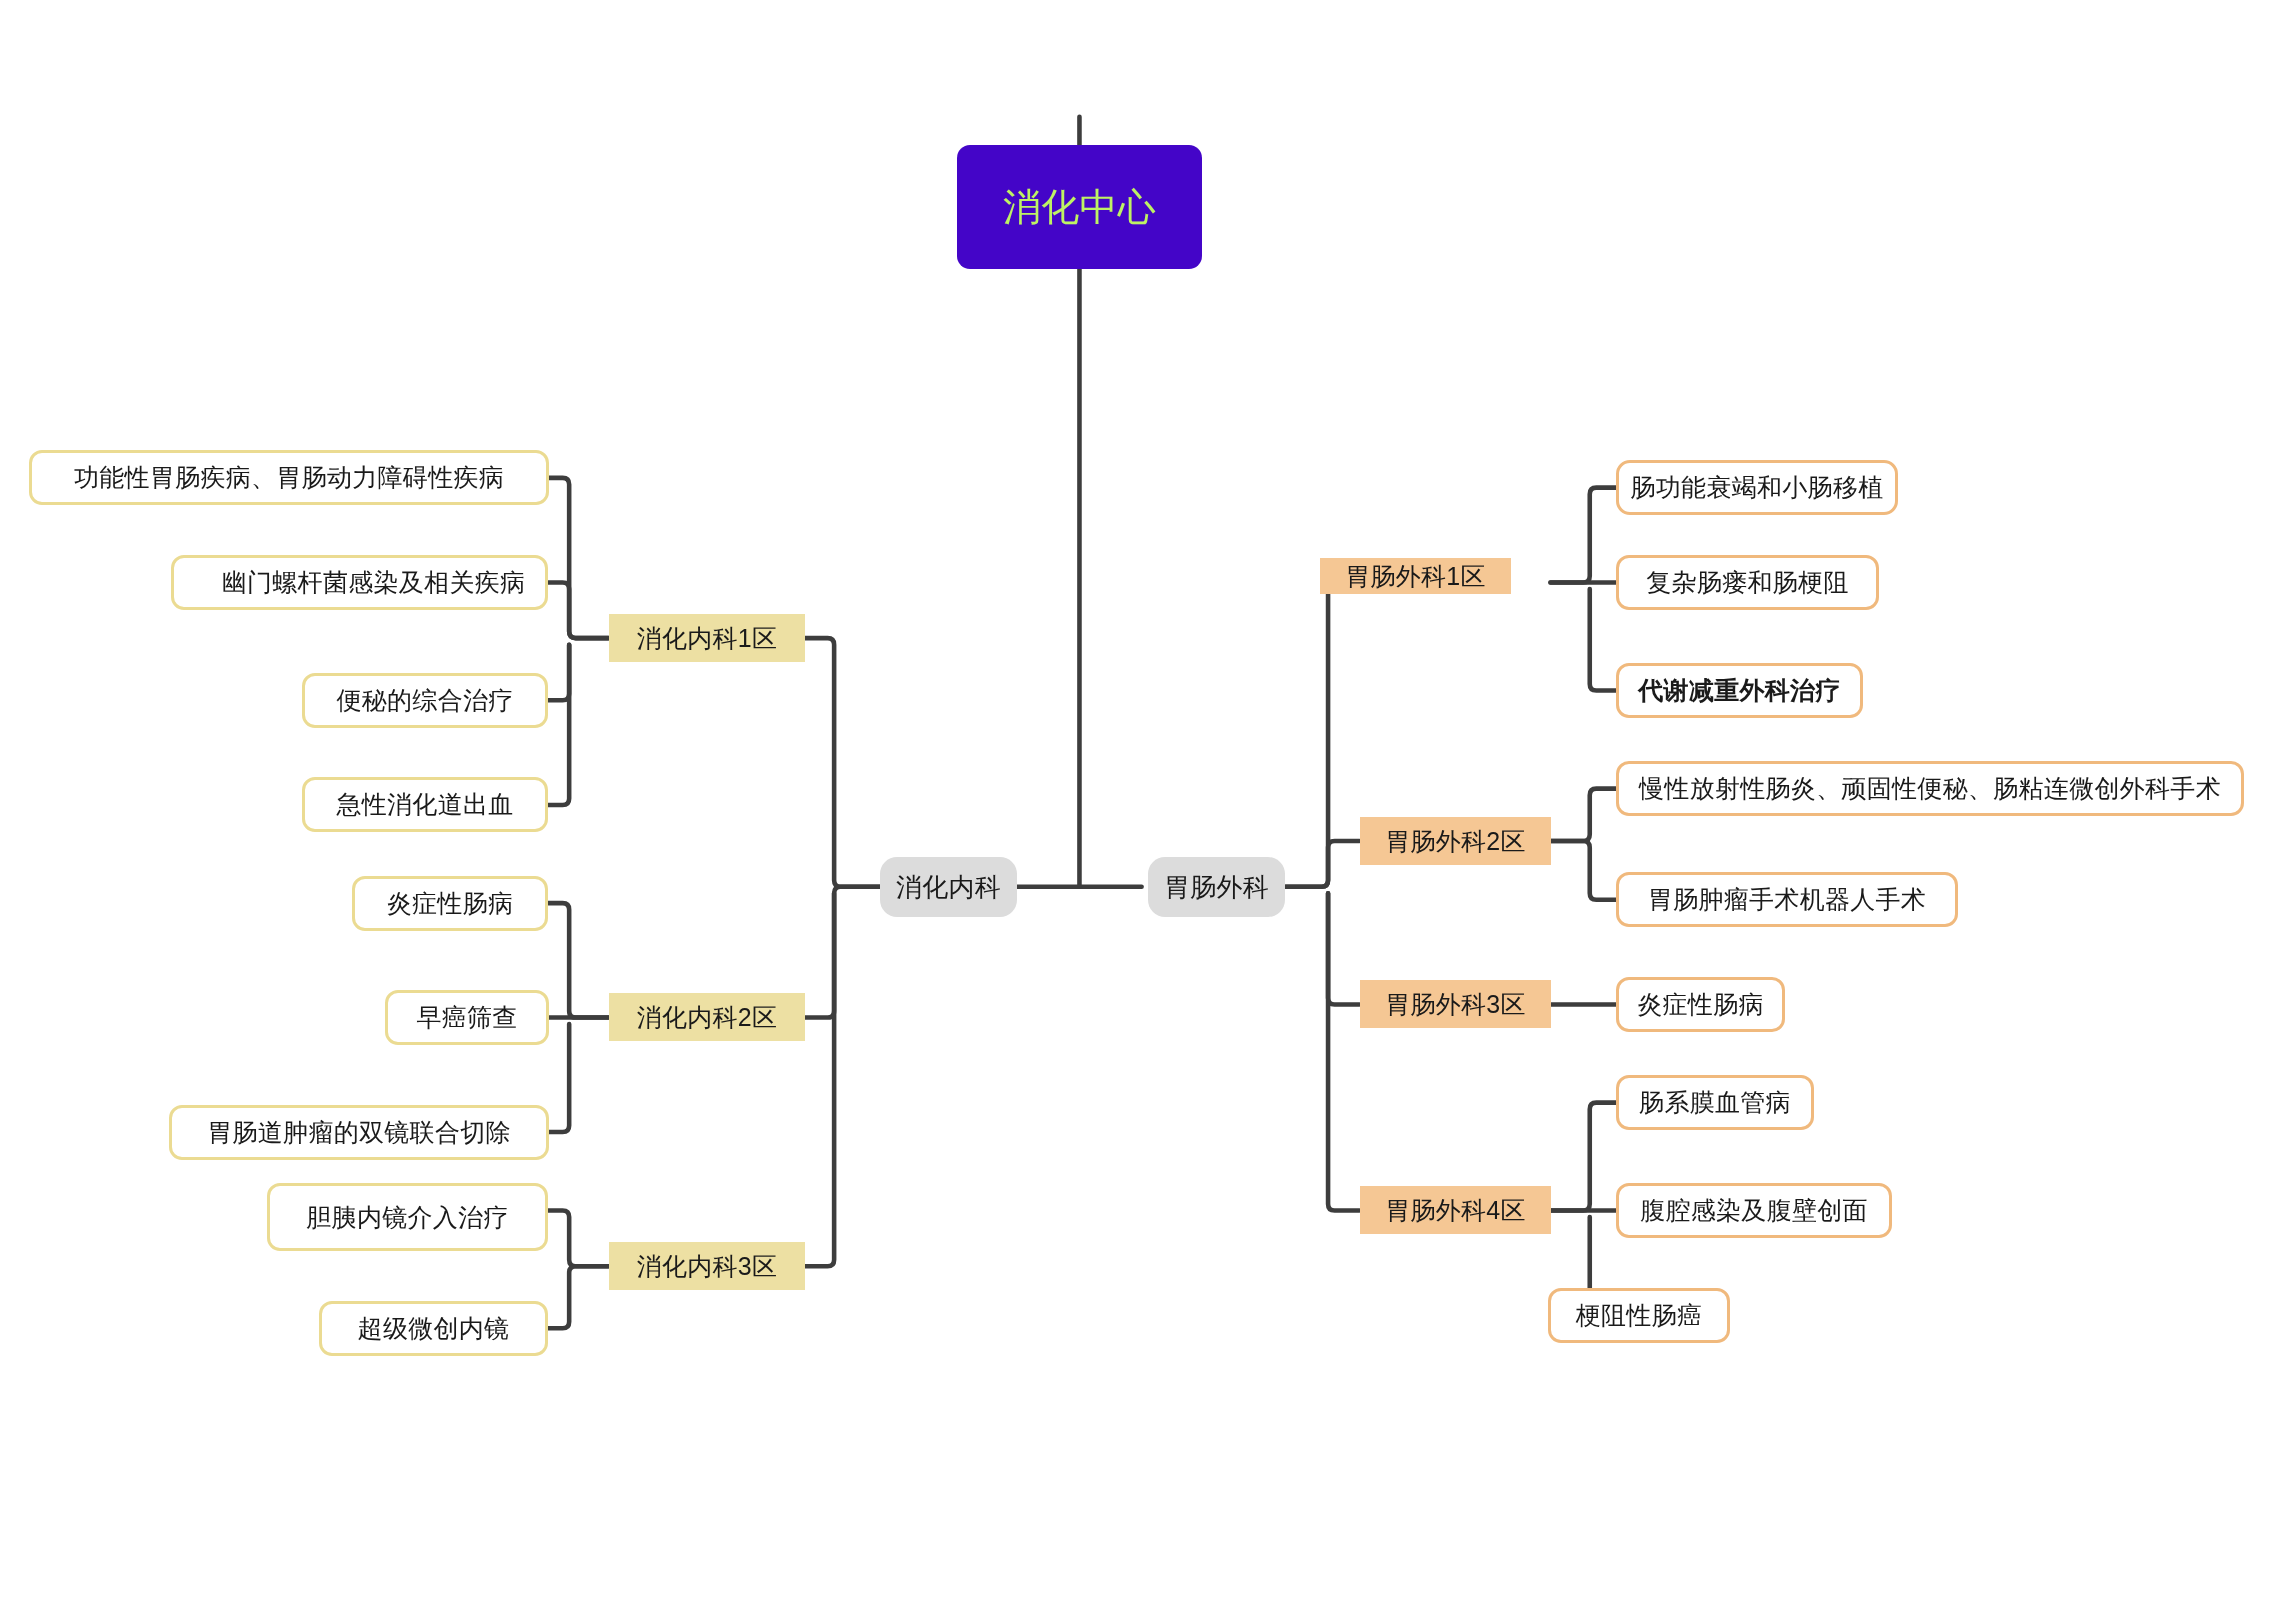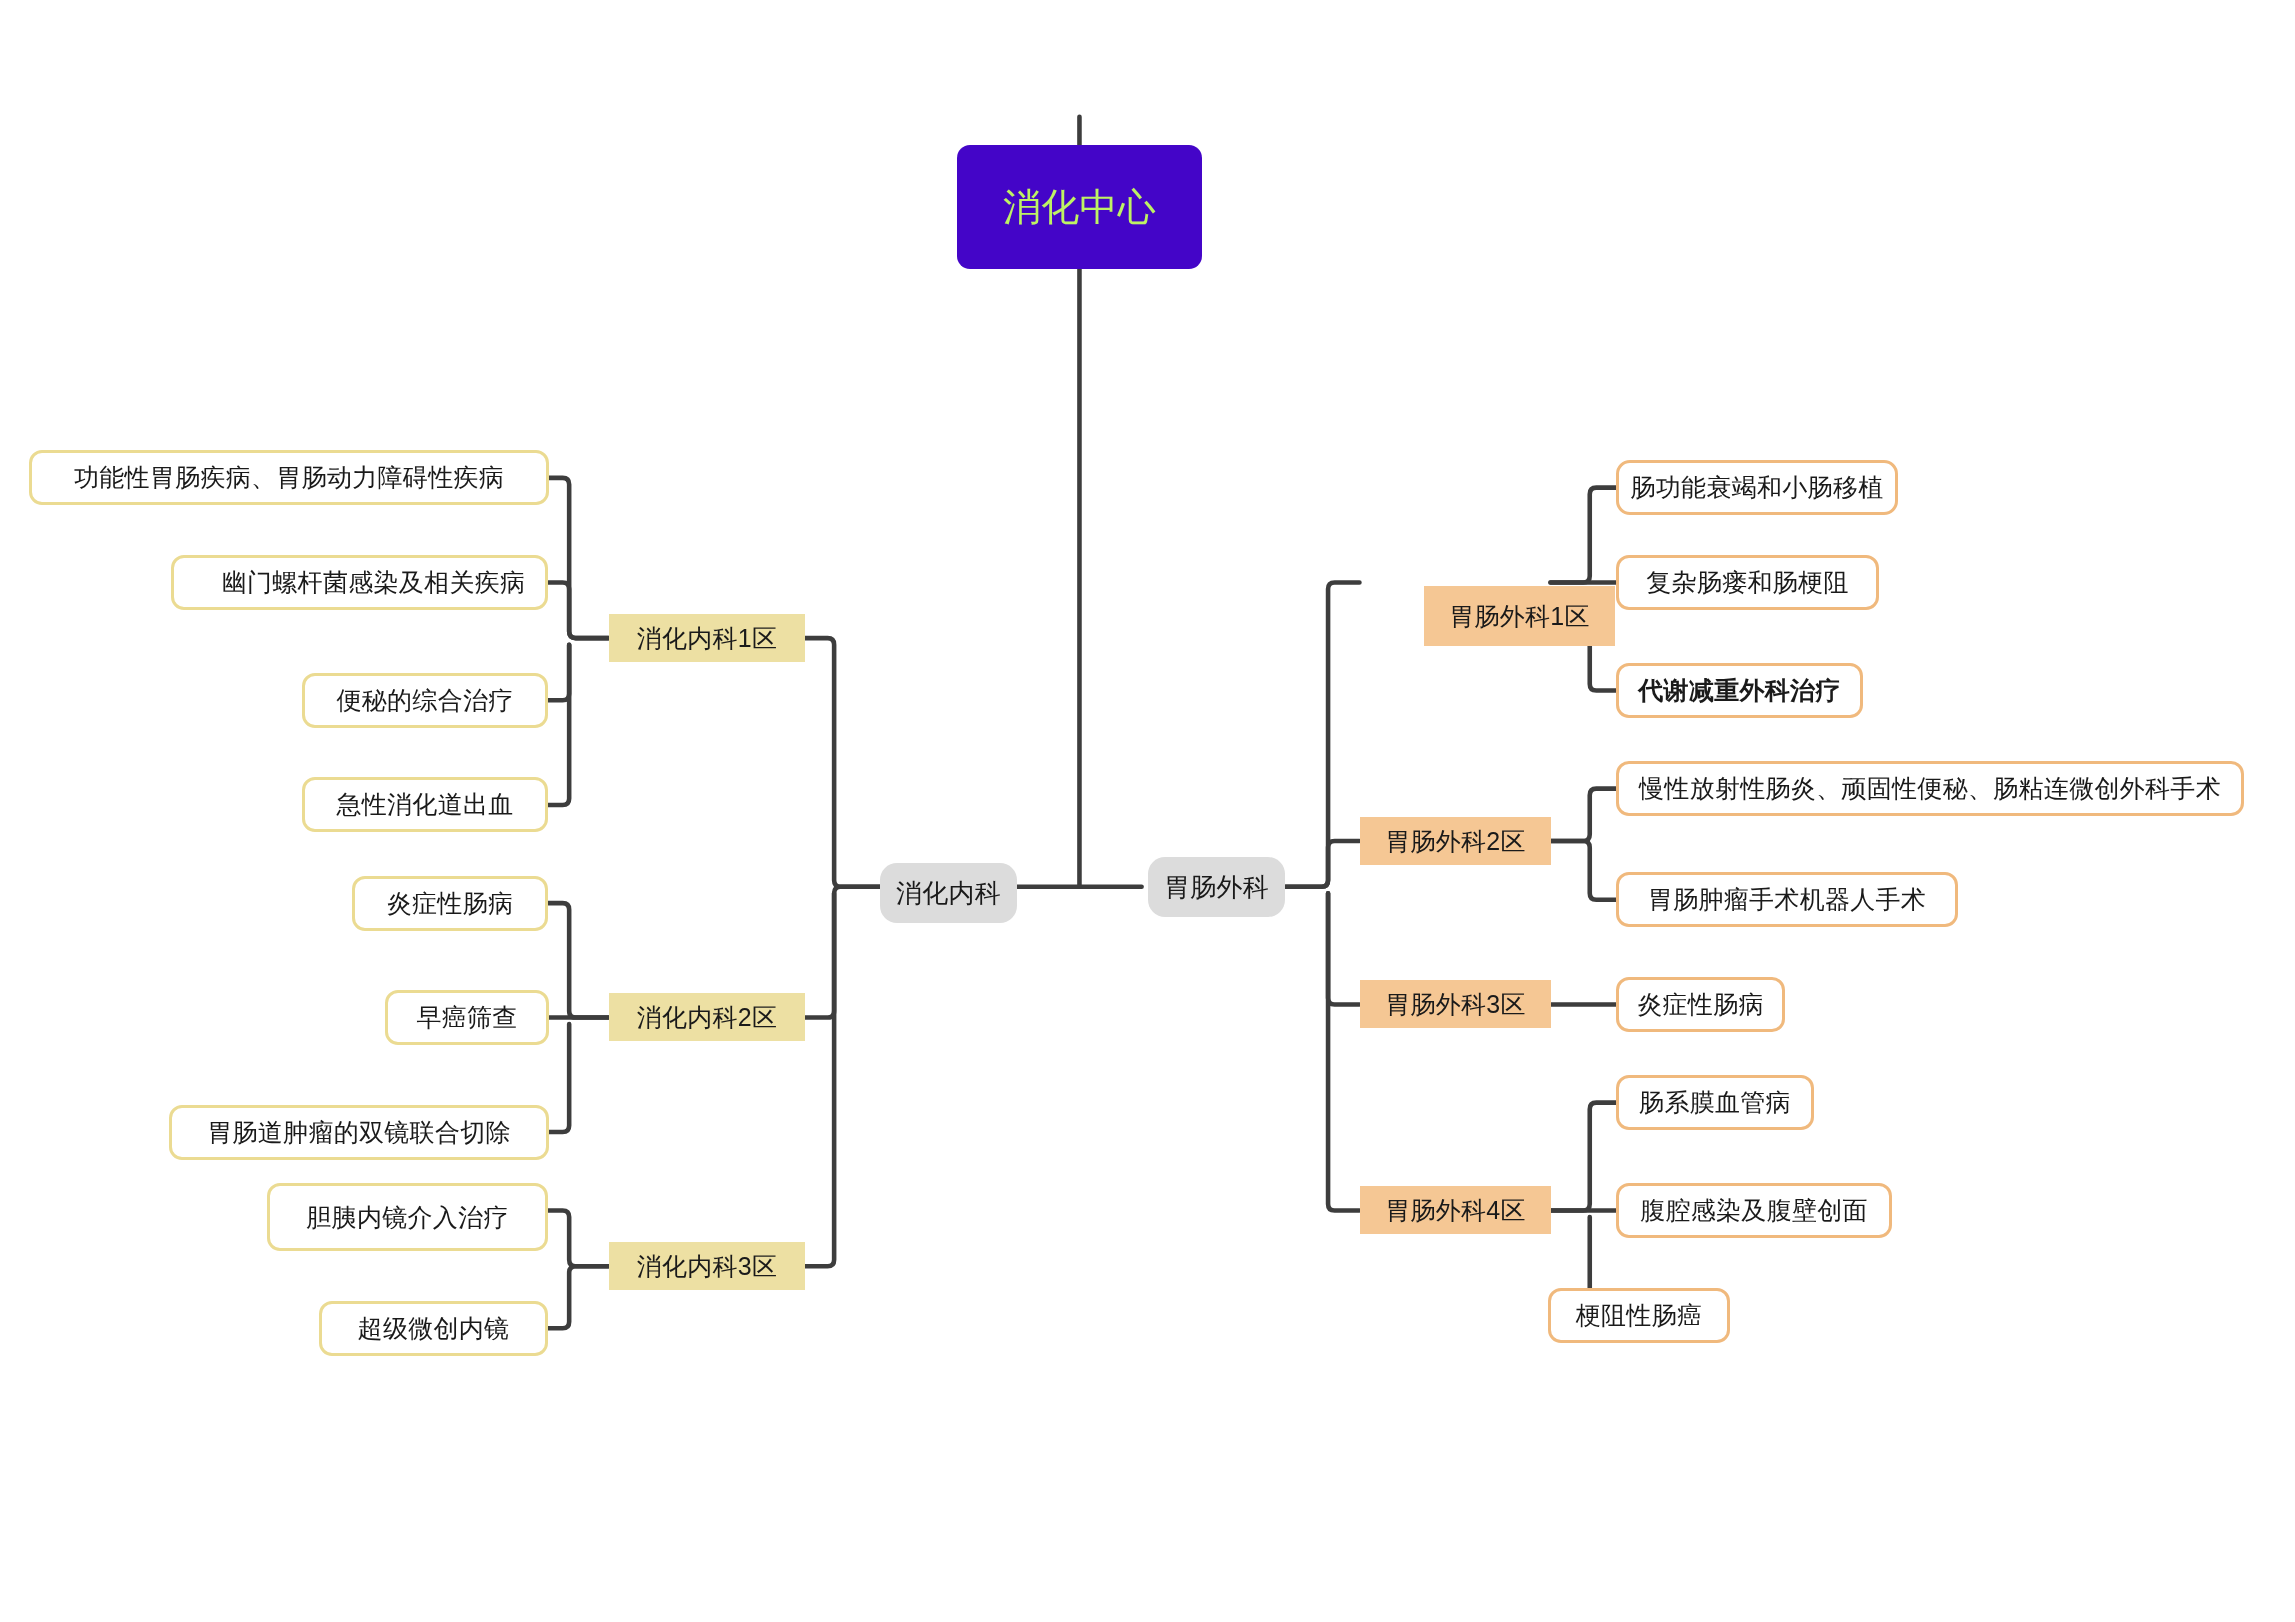--- a/index.html
+++ b/index.html
@@ -103,41 +103,41 @@
       <path d="M2370,1535 L2470,1535"></path>
 
       <path d="M2370,1850 L2420,1850 Q2430,1850 2430,1840 L2430,1695 Q2430,1685 2440,1685 L2470,1685"></path>
       <path d="M2370,1850 L2420,1850 Q2430,1850 2430,1850 L2470,1850"></path>
       <path d="M2430,1860 L2430,2000 Q2430,2010 2440,2010 L2470,2010"></path>
     </g>
   </svg>
 
   <div class="node n-root" style="left:957px;top:145px;width:245px;height:124px;">消化中心</div>
 
-  <div class="node n-dept" style="left:880px;top:857px;width:137px;height:60px;margin-top:6px;">消化内科</div>
+  <div class="node n-dept" style="left:880px;top:857px;width:137px;height:60px;">消化内科</div>
 
   <div class="node n-ward-y" style="left:609px;top:614px;width:196px;height:48px;">消化内科1区</div>
   <div class="node n-ward-y" style="left:609px;top:993px;width:196px;height:48px;">消化内科2区</div>
   <div class="node n-ward-y" style="left:609px;top:1242px;width:196px;height:48px;">消化内科3区</div>
 
   <div class="node n-leaf-y" style="left:29px;top:450px;width:520px;height:55px;">功能性胃肠疾病、胃肠动力障碍性疾病</div>
   <div class="node n-leaf-y" style="left:171px;top:555px;width:377px;height:55px;padding-left:28px;">幽门螺杆菌感染及相关疾病</div>
   <div class="node n-leaf-y" style="left:302px;top:673px;width:246px;height:55px;">便秘的综合治疗</div>
   <div class="node n-leaf-y" style="left:302px;top:777px;width:246px;height:55px;">急性消化道出血</div>
 
   <div class="node n-leaf-y" style="left:352px;top:876px;width:196px;height:55px;">炎症性肠病</div>
   <div class="node n-leaf-y" style="left:385px;top:990px;width:164px;height:55px;">早癌筛查</div>
   <div class="node n-leaf-y" style="left:169px;top:1105px;width:380px;height:55px;">胃肠道肿瘤的双镜联合切除</div>
 
   <div class="node n-leaf-y" style="left:267px;top:1183px;width:281px;height:68px;">胆胰内镜介入治疗</div>
   <div class="node n-leaf-y" style="left:319px;top:1301px;width:229px;height:55px;">超级微创内镜</div>
 
   <div class="node n-dept" style="left:1148px;top:857px;width:137px;height:60px;">胃肠外科</div>
 
-  <div class="node n-ward-o" style="left:1424px;top:558px;width:191px;height:60px;margin-top:28px;">胃肠外科1区</div>
+  <div class="node n-ward-o" style="left:1320px;top:558px;width:191px;height:36px;">胃肠外科1区</div>
   <div class="node n-ward-o" style="left:1360px;top:817px;width:191px;height:48px;">胃肠外科2区</div>
   <div class="node n-ward-o" style="left:1360px;top:980px;width:191px;height:48px;">胃肠外科3区</div>
   <div class="node n-ward-o" style="left:1360px;top:1186px;width:191px;height:48px;">胃肠外科4区</div>
 
   <div class="node n-leaf-o" style="left:1616px;top:460px;width:282px;height:55px;border-radius:14px;">肠功能衰竭和小肠移植</div>
   <div class="node n-leaf-o" style="left:1616px;top:555px;width:263px;height:55px;">复杂肠瘘和肠梗阻</div>
   <div class="node n-leaf-o" style="left:1616px;top:663px;width:247px;height:55px;font-weight:bold;">代谢减重外科治疗</div>
 
   <div class="node n-leaf-o" style="left:1616px;top:761px;width:628px;height:55px;">慢性放射性肠炎、顽固性便秘、肠粘连微创外科手术</div>
   <div class="node n-leaf-o" style="left:1616px;top:872px;width:342px;height:55px;">胃肠肿瘤手术机器人手术</div>

